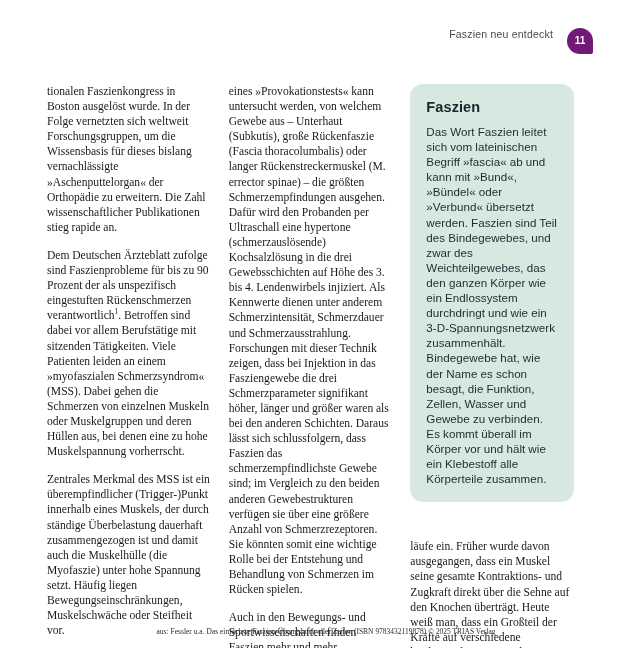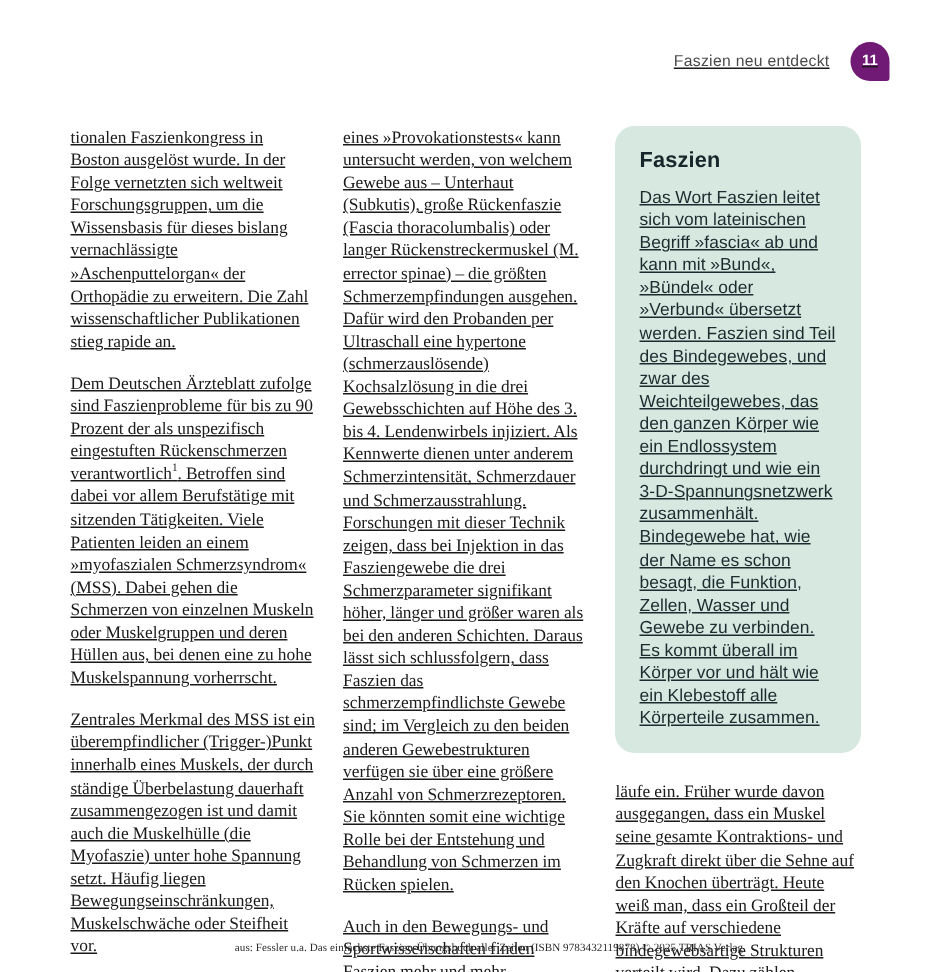--- a/index.html
+++ b/index.html
@@ -15,24 +15,22 @@
     overflow: hidden;
     position: relative;
   }
 
   
   .page-header {
     position: absolute;
     top: 28px;
     right: 27px;
     display: flex;
-    align-items: center;
     gap: 14px;
     height: 26px;
-    text-decoration: underline;
   }
   .header-title {
     font-family: "Liberation Sans", sans-serif;
     font-size: 10.5px;
     letter-spacing: 0.2px;
     color: #4a4a4a;
     white-space: nowrap;
   }
   .page-badge {
     width: 26px;
@@ -61,35 +59,34 @@
   .col {
     width: 164px;
   }
   .col p {
     margin: 0 0 13px 0;
     font-size: 11.6px;
     line-height: 15.1px;
     text-align: left;
     hyphens: none;
     word-spacing: -0.2px;
-    text-decoration: underline;
   }
   .col p:last-child { margin-bottom: 0; }
   sup {
     font-size: 7.5px;
     vertical-align: super;
     line-height: 0;
   }
 
   
   .info-box {
     background: #d7e8e0;
     border-radius: 13px;
     padding: 15px 16px 16px 16px;
-    margin-bottom: 18px;
+    margin-bottom: 37px;
     box-sizing: border-box;
   }
   .info-box-title {
     font-family: "Liberation Sans", sans-serif;
     font-weight: bold;
     font-size: 14.5px;
     color: #16262a;
     margin: 0 0 9px 0;
     letter-spacing: 0.1px;
   }

